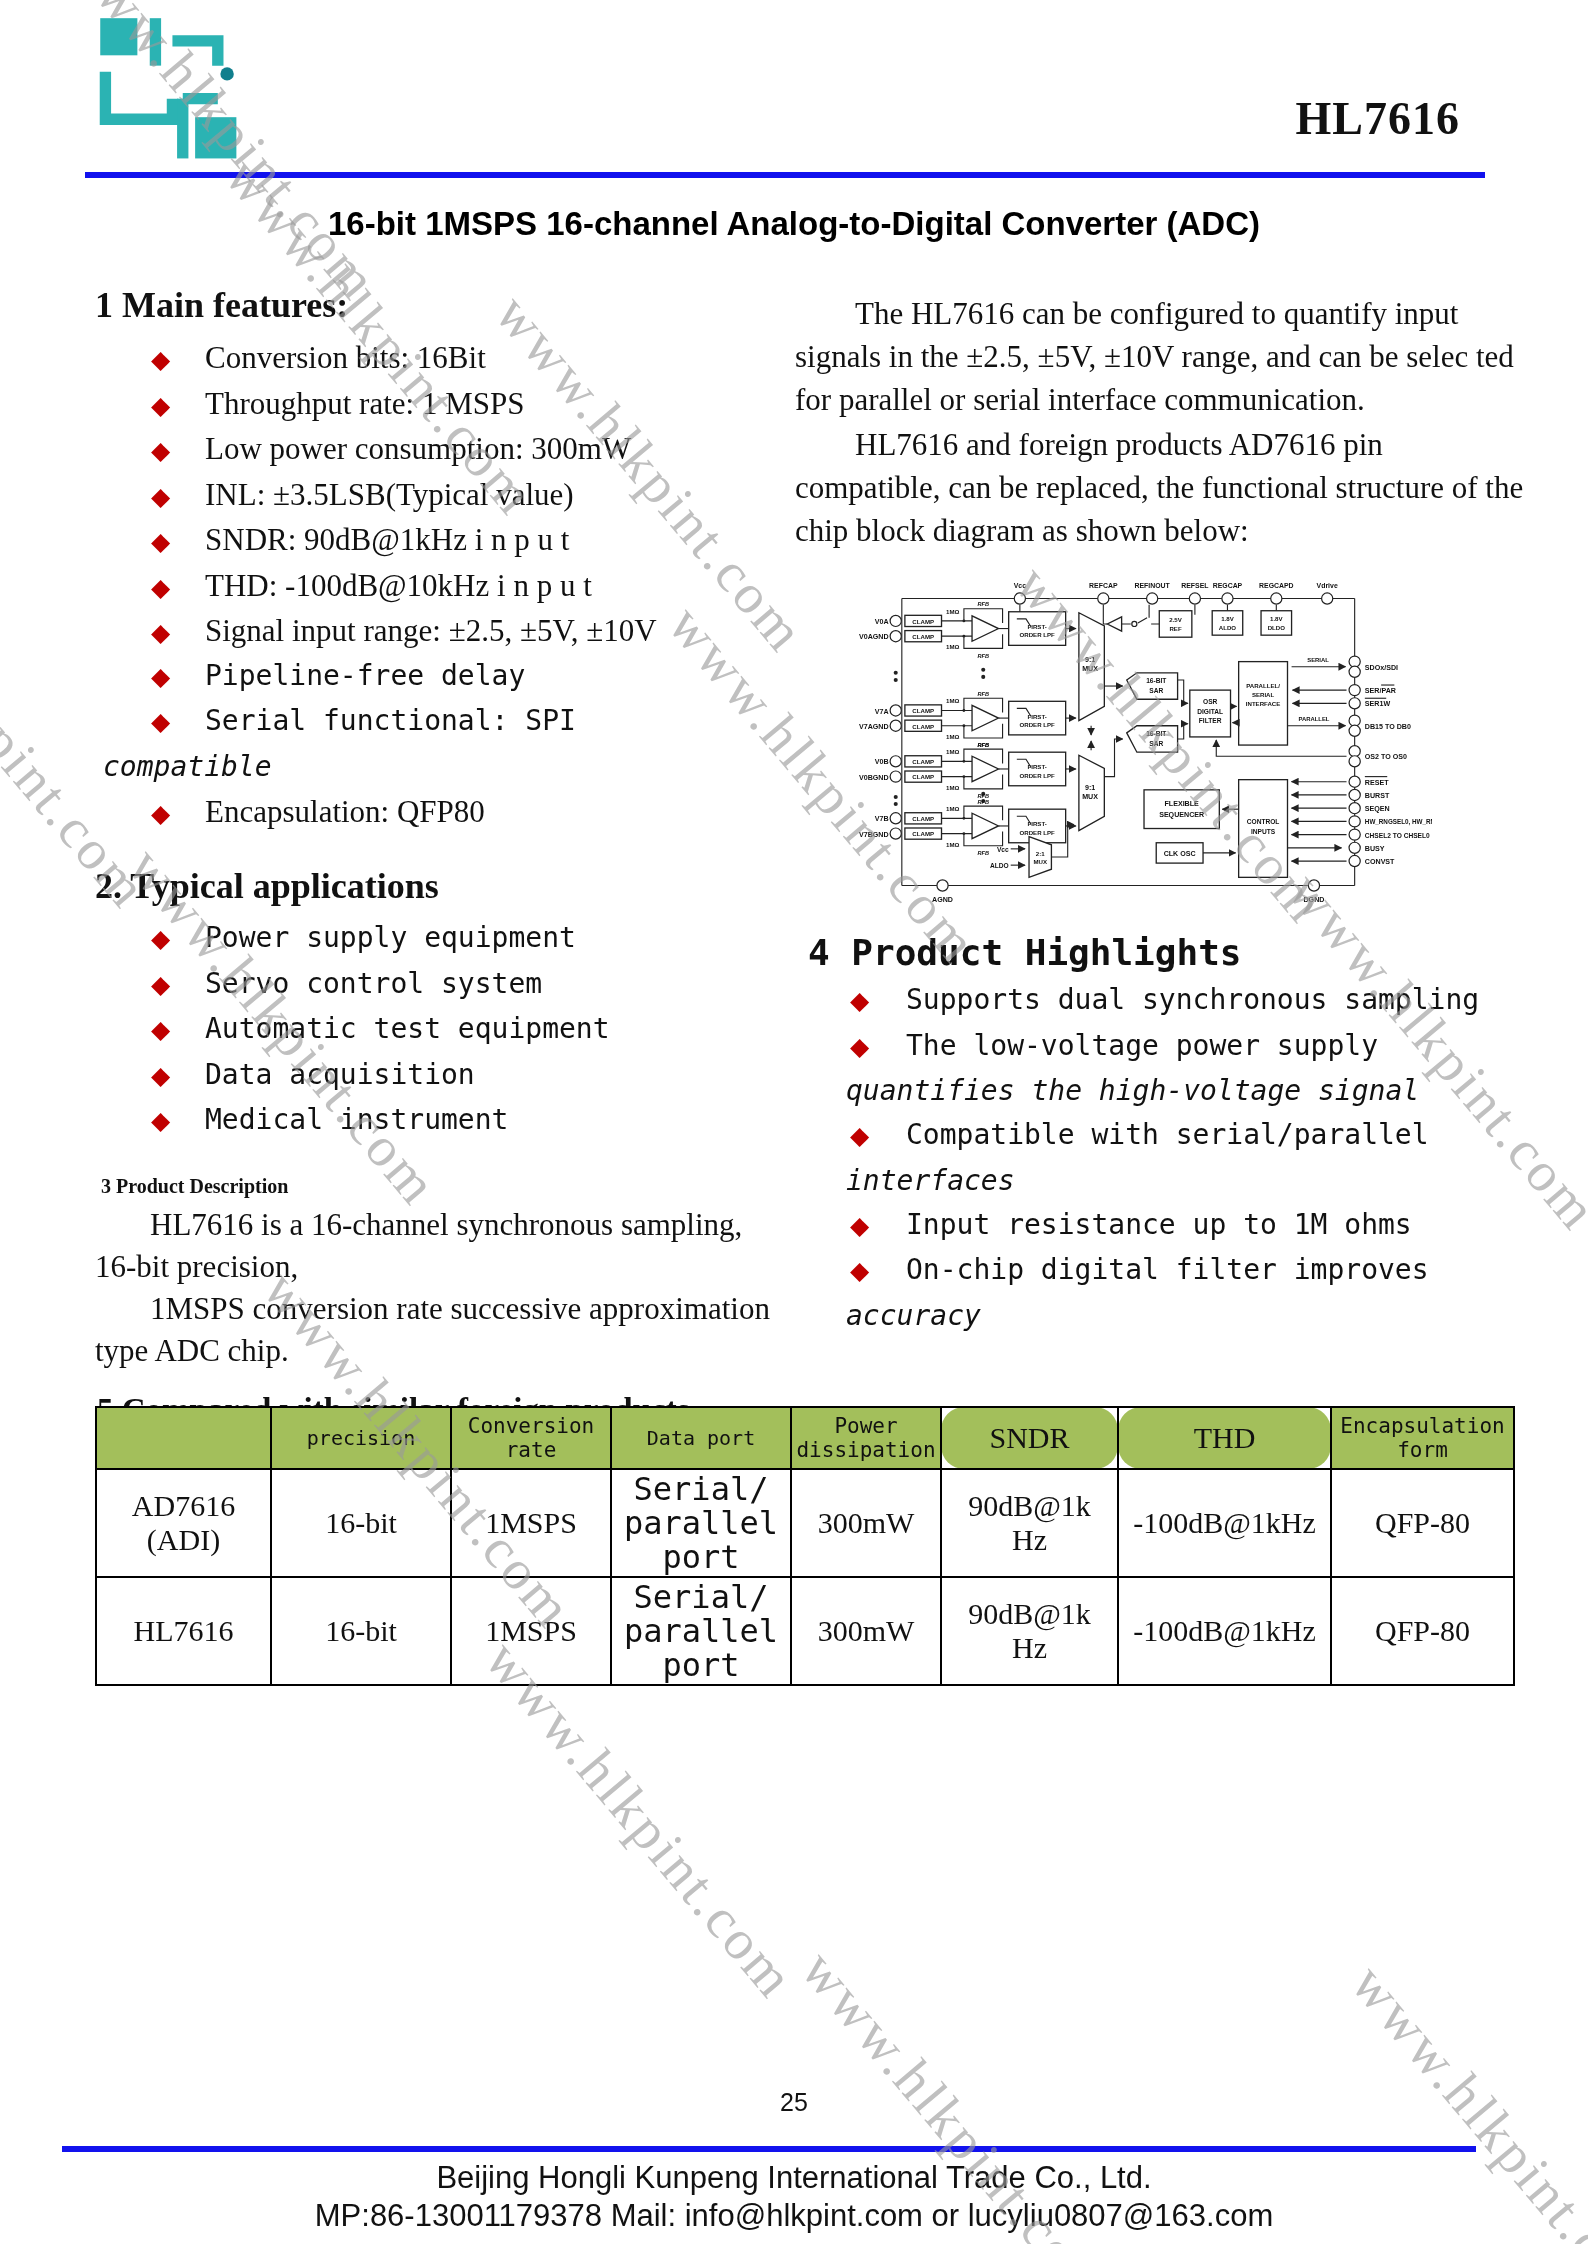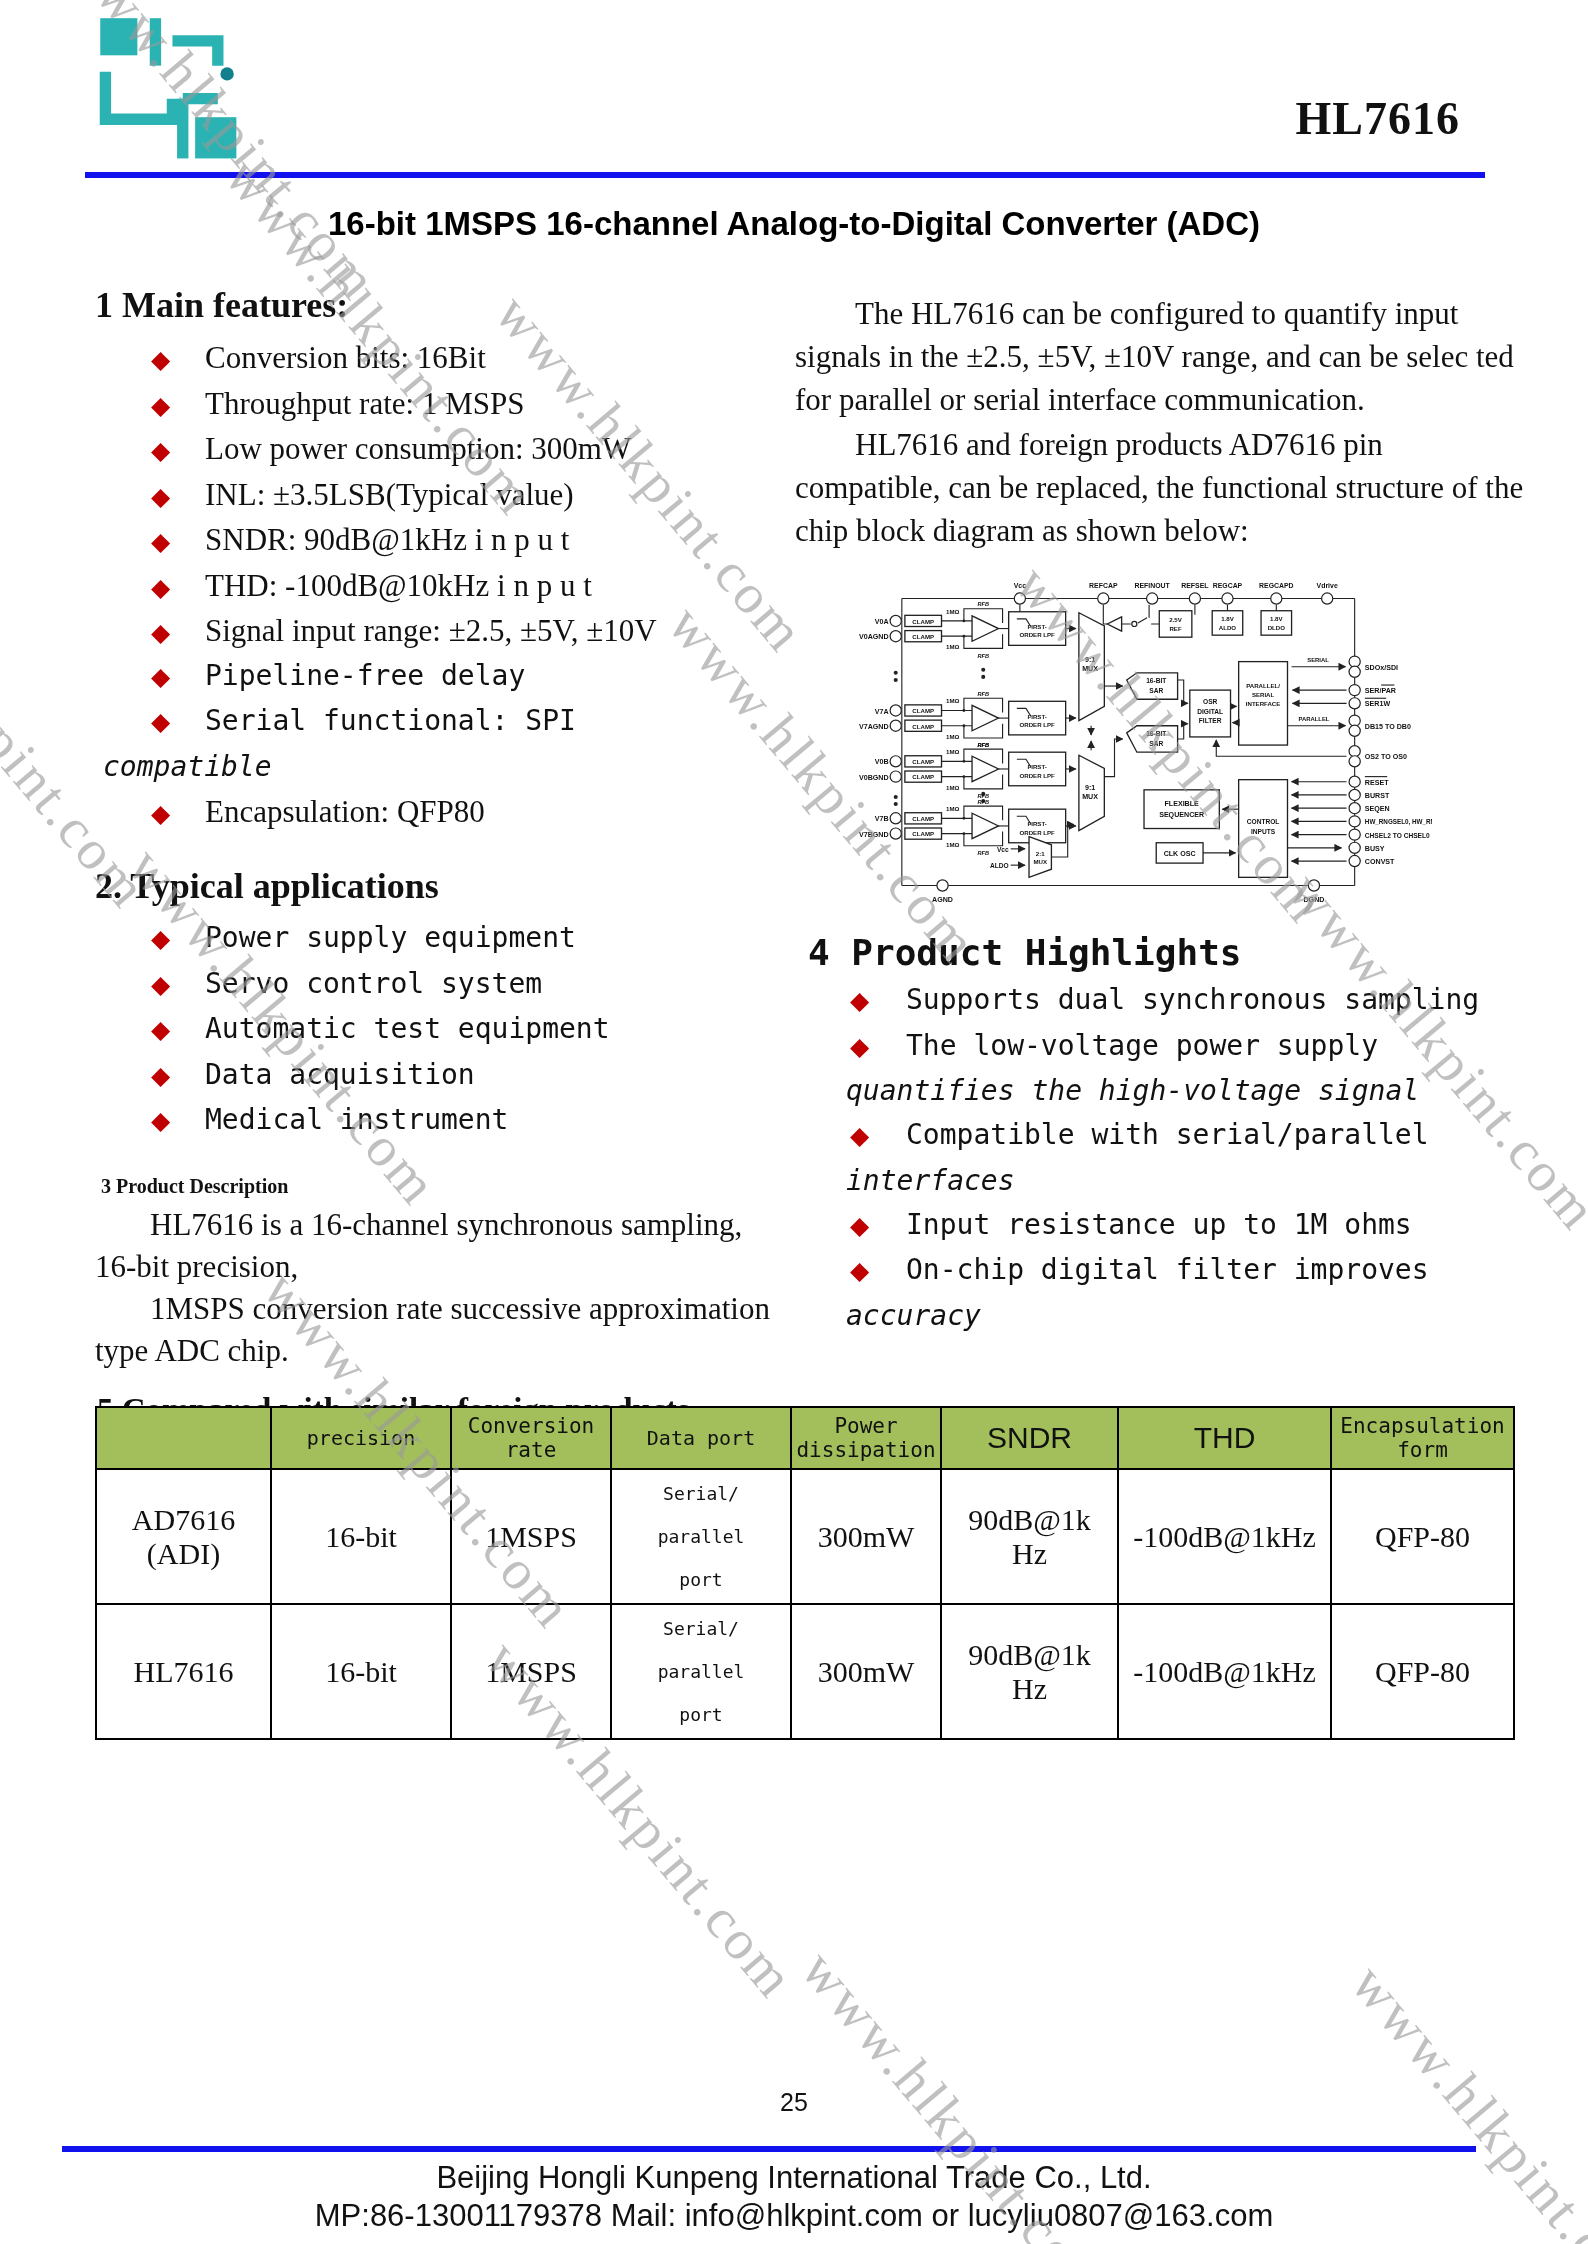--- a/index.html
+++ b/index.html
@@ -54,23 +54,23 @@
   .dt58{font-size:5.8px;}
   .dt55{font-size:5.5px;font-style:italic;}
   
   .cmp-table{position:absolute;left:95px;top:1406px;border-collapse:collapse;table-layout:fixed;width:1418px;}
   .cmp-table th,.cmp-table td{border:2.5px solid #000;text-align:center;vertical-align:middle;
       white-space:pre-line;padding:2px;}
   .cmp-table thead tr{height:62px;background:#a3bf5b;}
   .cmp-table tbody tr{height:88px;}
   .th-mono{font-family:"DejaVu Sans Mono",monospace;font-size:20px;font-weight:normal;}
   .th-mono-sm{font-family:"DejaVu Sans Mono",monospace;font-size:21px;font-weight:normal;line-height:24px;}
-  .th-serif{font-family:Liberation Sans, sans-serif;font-size:30px;font-weight:normal;}
+  .th-serif{font-family:Liberation Serif, serif;font-size:30px;font-weight:normal;border-radius:23px;}
   .td-serif{font-family:"Liberation Serif",serif;font-size:30px;}
-  .td-mono{font-family:"DejaVu Sans Mono",monospace;font-size:18px;line-height:43px;}
+  .td-mono{font-family:"DejaVu Sans Mono",monospace;font-size:32px;line-height:34px;}
   
   .page-num{position:absolute;left:0;top:2088px;width:100%;text-align:center;
             font-family:"Liberation Sans",sans-serif;font-size:25px;}
   .foot1{position:absolute;left:0;top:2160px;width:100%;text-align:center;
          font-family:"Liberation Sans",sans-serif;font-size:31px;}
   .foot2{position:absolute;left:0;top:2198px;width:100%;text-align:center;
          font-family:"Liberation Sans",sans-serif;font-size:31px;}
 </style>
 </head>
 <body>

